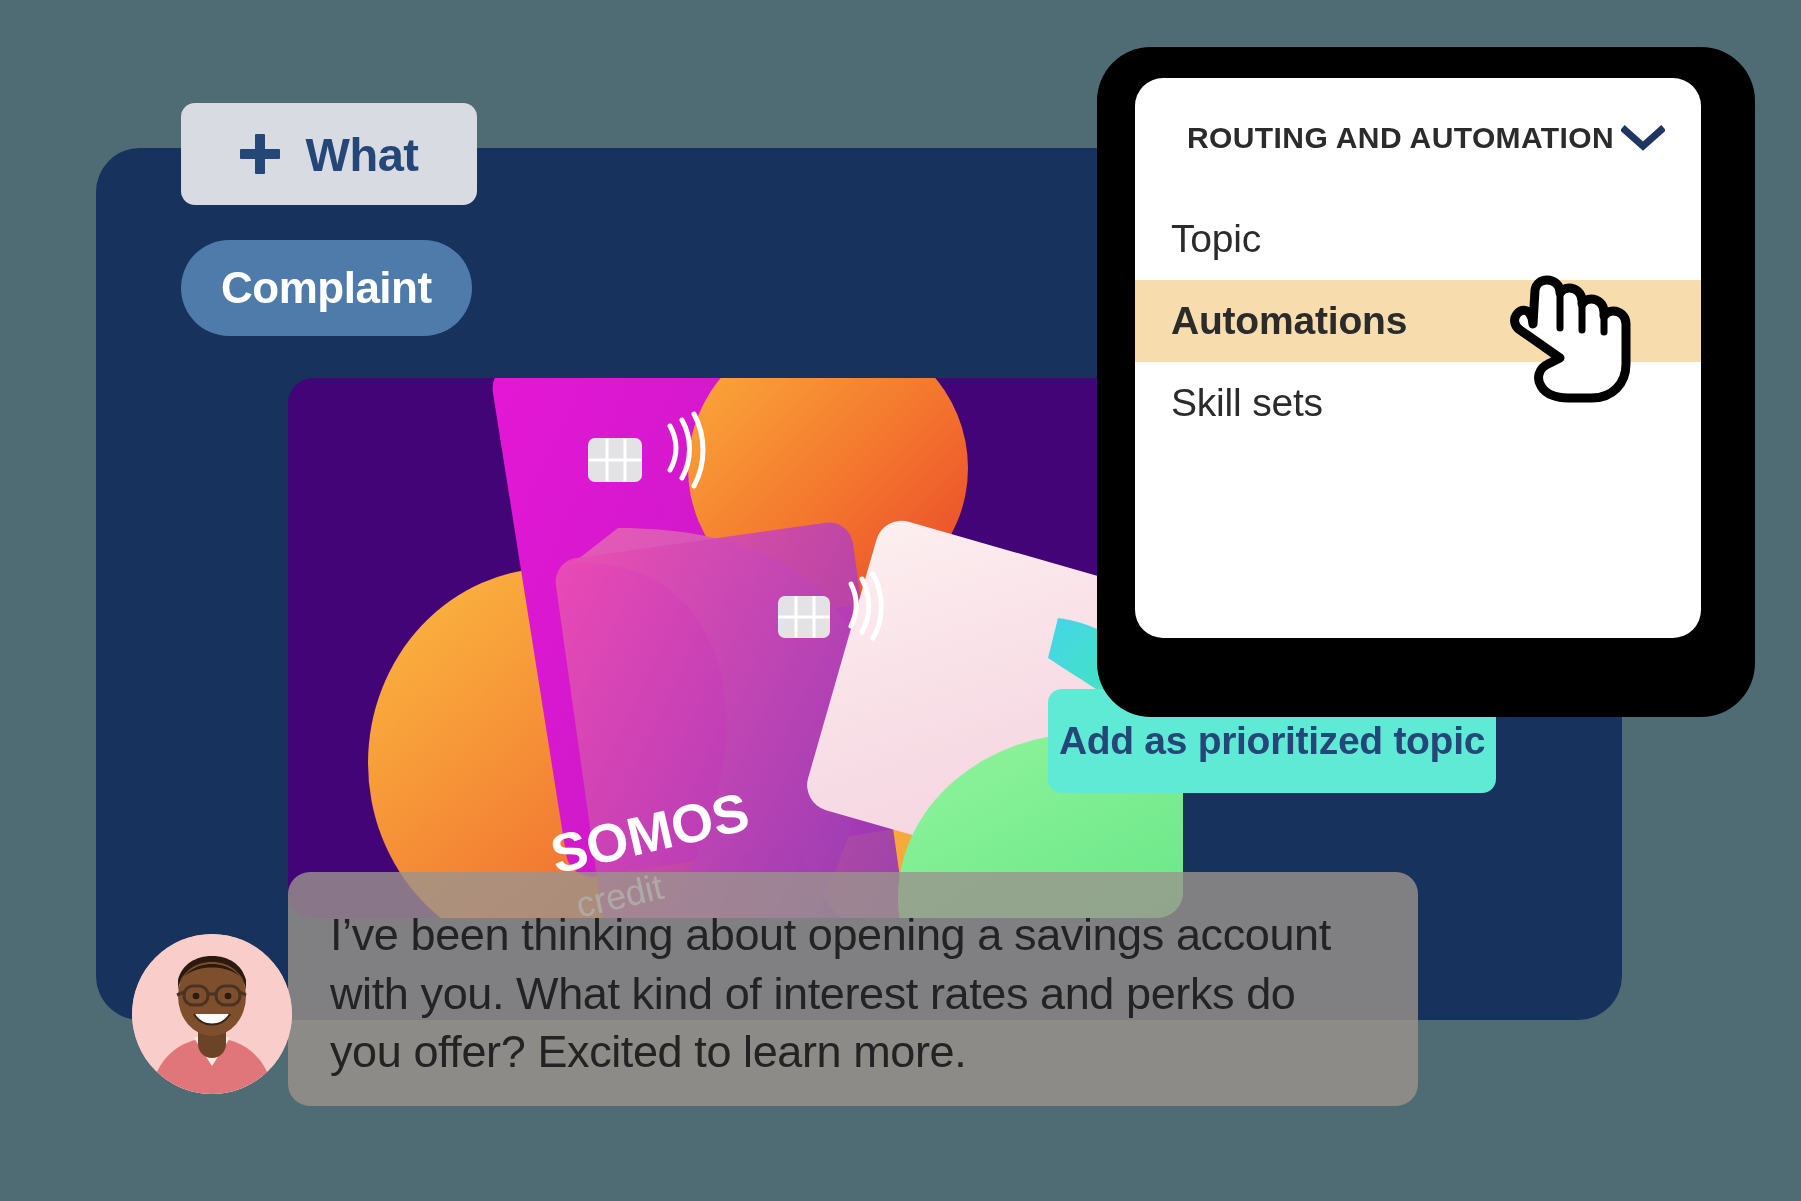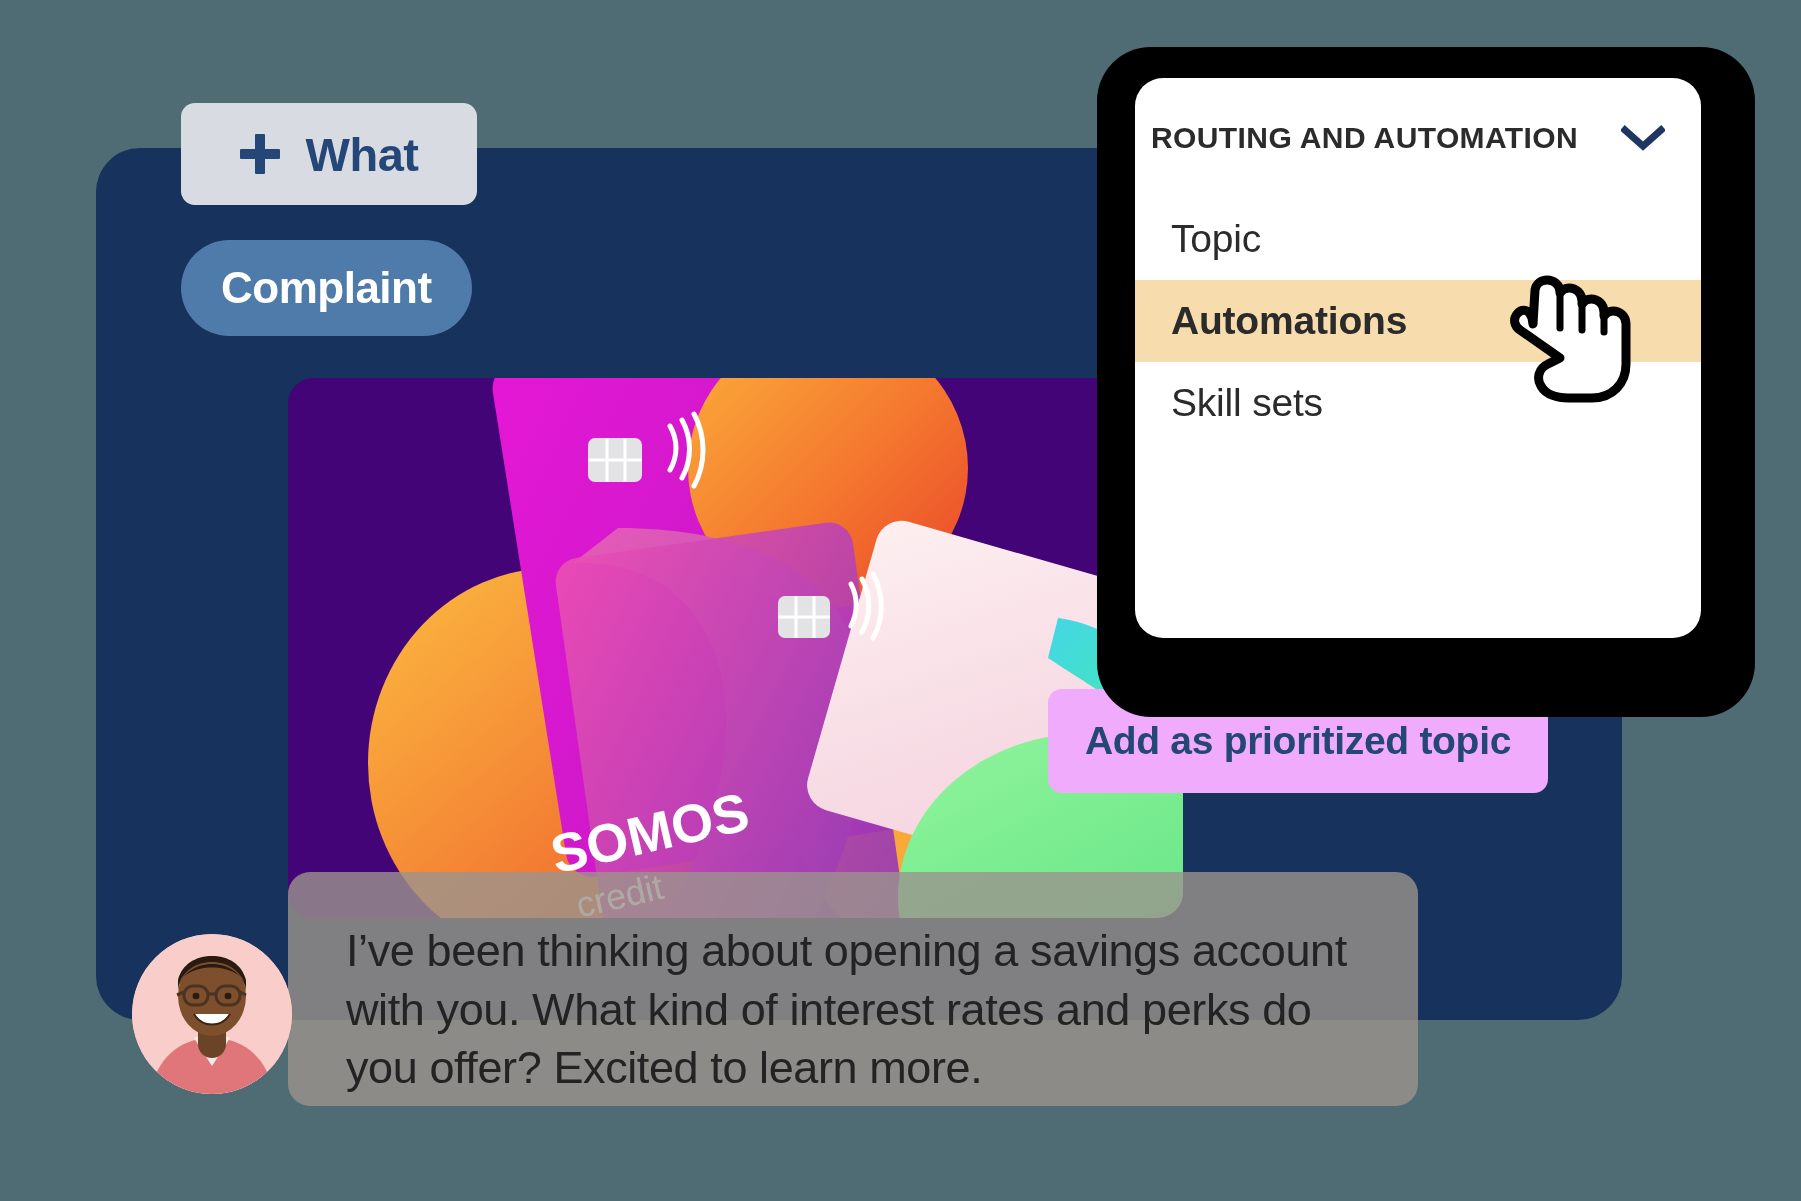--- a/index.html
+++ b/index.html
@@ -45,56 +45,56 @@
 
   
   .img-card{
     position:absolute;left:288px;top:378px;width:895px;height:540px;
     border-radius:26px;overflow:hidden;background:#430477;
   }
   .img-card svg{display:block;width:100%;height:100%;}
 
   
   .prio-btn{
-    position:absolute;left:1048px;top:689px;width:500px;height:104px;
-    background:#f0abfc;border-radius:14px;border:none;cursor:pointer;
+    position:absolute;left:1048px;top:689px;width:448px;height:104px;
+    background:#5eead4;border-radius:14px;border:none;cursor:pointer;
     display:flex;align-items:center;justify-content:center;
     color:#254777;font-size:39px;font-weight:bold;letter-spacing:-0.3px;
   }
 
   
   .bubble{
     position:absolute;left:288px;top:872px;width:1130px;height:234px;
     background:rgba(155,148,141,0.80);border-radius:22px;
     box-sizing:border-box;padding:34px 42px 0 42px;
   }
   .bubble-text{
     color:#232323;font-size:45px;line-height:1.30;letter-spacing:-0.4px;
-    margin:16px;
+    margin:0;
   }
 
   
   .avatar{
     position:absolute;left:132px;top:934px;width:160px;height:160px;
     border-radius:50%;overflow:hidden;background:#f9cdc9;
   }
   .avatar svg{display:block;width:100%;height:100%;}
 
   
   .dropdown-frame{
     position:absolute;left:1097px;top:47px;width:658px;height:670px;
     background:#000000;border-radius:54px;
   }
   .dropdown{
     position:absolute;left:1135px;top:78px;width:566px;height:560px;
     background:#ffffff;border-radius:28px;overflow:hidden;
   }
   .dd-header{
     height:120px;display:flex;align-items:center;justify-content:space-between;
-    padding:0 36px 0 16px;box-sizing:border-box;
+    padding:0 36px 0 52px;box-sizing:border-box;
   }
   .dd-header-label{
     color:#2b2b2b;font-size:30px;font-weight:bold;letter-spacing:0.4px;
   }
   .chevron-icon{display:block;width:44px;height:28px;}
   .dd-item{
     height:82px;display:flex;align-items:center;padding:0 36px;
     box-sizing:border-box;color:#2b2b2b;font-size:39px;cursor:pointer;
     letter-spacing:-0.2px;
   }

